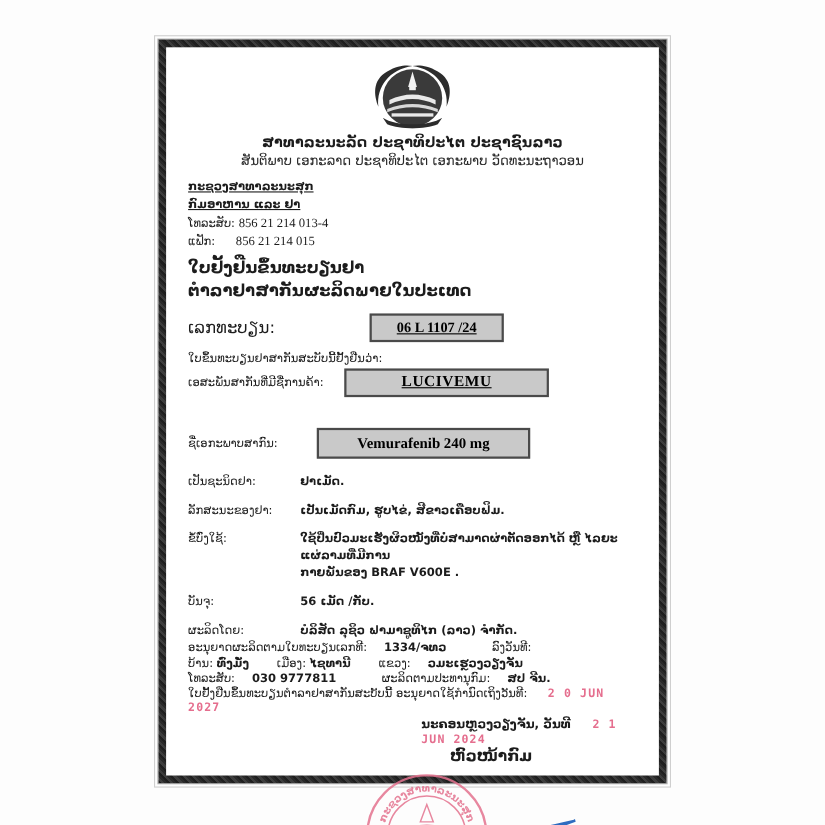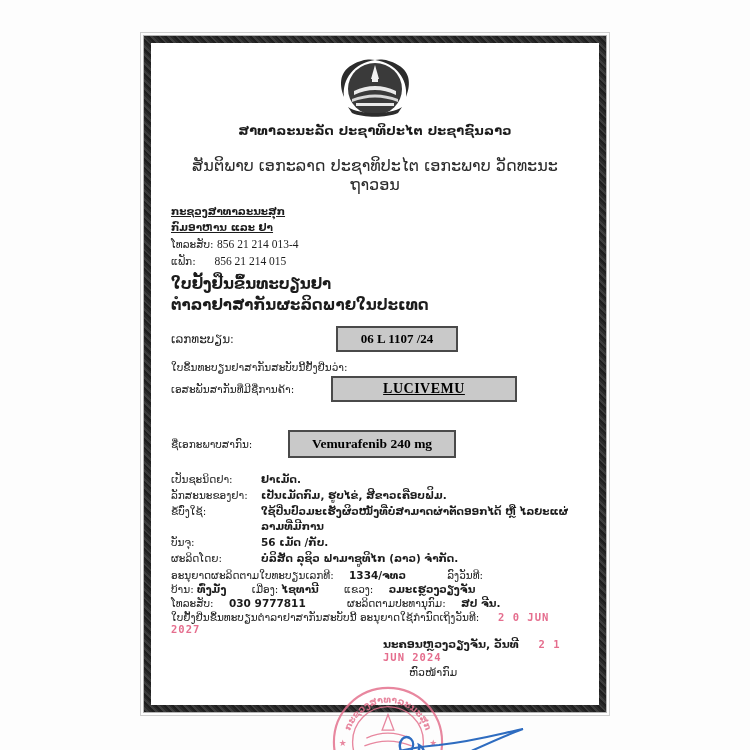--- a/index.html
+++ b/index.html
@@ -17,72 +17,72 @@
     width: 100%; height: 100%;
     background: #ffffff;
     padding: 14px 20px 17px 20px;
     position: relative;
   }
 
   
   .emblem-wrap { text-align: center; }
   .emblem-wrap svg { display: inline-block; }
   .country-line1 { text-align: center; font-size: 13px; font-weight: bold; margin-top: 2px; letter-spacing: .2px; }
-  .country-line2 { text-align: center; font-size: 16px; margin-top: 18px; color: #2a2a2a; }
+  .country-line2 { text-align: center; font-size: 12px; margin-top: 1px; color: #2a2a2a; }
 
   .ministry-block { margin-top: 9px; font-size: 10.5px; line-height: 1.55; }
   .u { text-decoration: underline; font-weight: bold; }
   .tel-line span.num { font-family: "Liberation Serif", serif; font-size: 11.5px; }
 
   .cert-title { text-align: left; font-weight: bold; margin-top: 4px; }
   .cert-title .t1 { font-size: 15px; }
   .cert-title .t2 { font-size: 15px; margin-top: 3px; }
 
   
   .row-reg { display: flex; align-items: center; margin-top: 12px; }
-  .row-reg .lbl { font-size: 12px; width: 165px; font-family: Liberation Serif, serif; }
+  .row-reg .lbl { font-size: 15px; width: 165px; }
   .gray-box {
     background: #c9c9c9;
     border: 2px solid #4a4a4a;
     font-family: "Liberation Serif", serif;
     font-weight: bold;
     text-align: center;
     color: #000;
   }
-  .box-reg { width: 122px; font-size: 13px; padding: 3px 0; }
+  .box-reg { width: 122px; font-size: 13px; padding: 3px 0; text-decoration: underline; }
   .certifies { font-size: 10.5px; margin-top: 9px; }
   .row-trade { display: flex; align-items: center; margin-top: 3px; }
-  .row-trade .lbl { font-size: 10.5px; width: 160px; }
+  .row-trade .lbl { font-size: 10.5px; width: 142px; }
   .box-trade { width: 186px; font-size: 14px; padding: 3px 0; letter-spacing: .5px; text-decoration: underline; }
   .row-generic { display: flex; align-items: center; margin-top: 28px; }
   .row-generic .lbl { font-size: 10.5px; width: 117px; }
-  .box-generic { width: 168px; font-size: 13.5px; padding: 4px 0; }
+  .box-generic { width: 194px; font-size: 13.5px; padding: 4px 0; }
 
   
   .fields { margin-top: 14px; font-size: 10.5px; line-height: 1.5; }
-  .frow { display: flex; margin-top: 0; }
+  .frow { display: flex; margin-top: 10px; gap: 12px; }
   .frow .flabel { width: 90px; flex: 0 0 90px; }
   .frow .fvalue { font-weight: bold; }
   .fvalue .second-line { display: block; }
 
   .mixed { font-size: 10.5px; margin-top: 2px; }
   .mixed b { font-weight: bold; }
   .sp-lg { display: inline-block; width: 38px; }
   .sp-md { display: inline-block; width: 22px; }
   .sp-sm { display: inline-block; width: 12px; }
 
   .stamp-date {
     font-family: "DejaVu Sans Mono", monospace;
     color: #e56e8e;
     font-size: 10.5px;
     letter-spacing: 1px;
     font-weight: bold;
   }
   .issued-line { margin-top: 3px; padding-left: 212px; font-size: 11px; font-weight: bold; }
-  .dept-head { margin-top: 2px; padding-left: 238px; font-size: 11px; font-weight: normal; }
+  .dept-head { margin-top: 2px; padding-left: 238px; font-size: 14px; font-weight: bold; }
 
   
   .seal-area { position: relative; height: 165px; margin-top: 2px; }
   .stamp { position: absolute; left: 158px; top: 2px; opacity: .85; }
   .stamp text { fill: #e4738f; }
   .signature { position: absolute; left: 100px; top: 38px; }
 </style>
 </head>
 <body>
 
@@ -148,20 +148,21 @@
         <span class="fvalue">ຢາເມັດ.</span>
       </div>
       <div class="frow">
         <span class="flabel">ລັກສະນະຂອງຢາ:</span>
         <span class="fvalue">ເປັນເມັດກົມ, ຮູບໄຂ່, ສີຂາວເຄືອບຟິມ.</span>
       </div>
       <div class="frow">
         <span class="flabel">ຂໍ້ບົ່ງໃຊ້:</span>
         <span class="fvalue">
           <span>ໃຊ້ປິ່ນປົວມະເຮັງຜິວໜັງທີ່ບໍ່ສາມາດຜ່າຕັດອອກໄດ້ ຫຼື ໄລຍະແຜ່ລາມທີ່ມີການ</span>
+          <span class="second-line">ກາຍພັນຂອງ BRAF V600E .</span>
         </span>
       </div>
       <div class="frow">
         <span class="flabel">ບັນຈຸ:</span>
         <span class="fvalue">56 ເມັດ /ກັບ.</span>
       </div>
       <div class="frow">
         <span class="flabel">ຜະລິດໂດຍ:</span>
         <span class="fvalue">ບໍລິສັດ ລຸຊິວ ຟາມາຊູທິໄກ (ລາວ) ຈຳກັດ.</span>
       </div>

